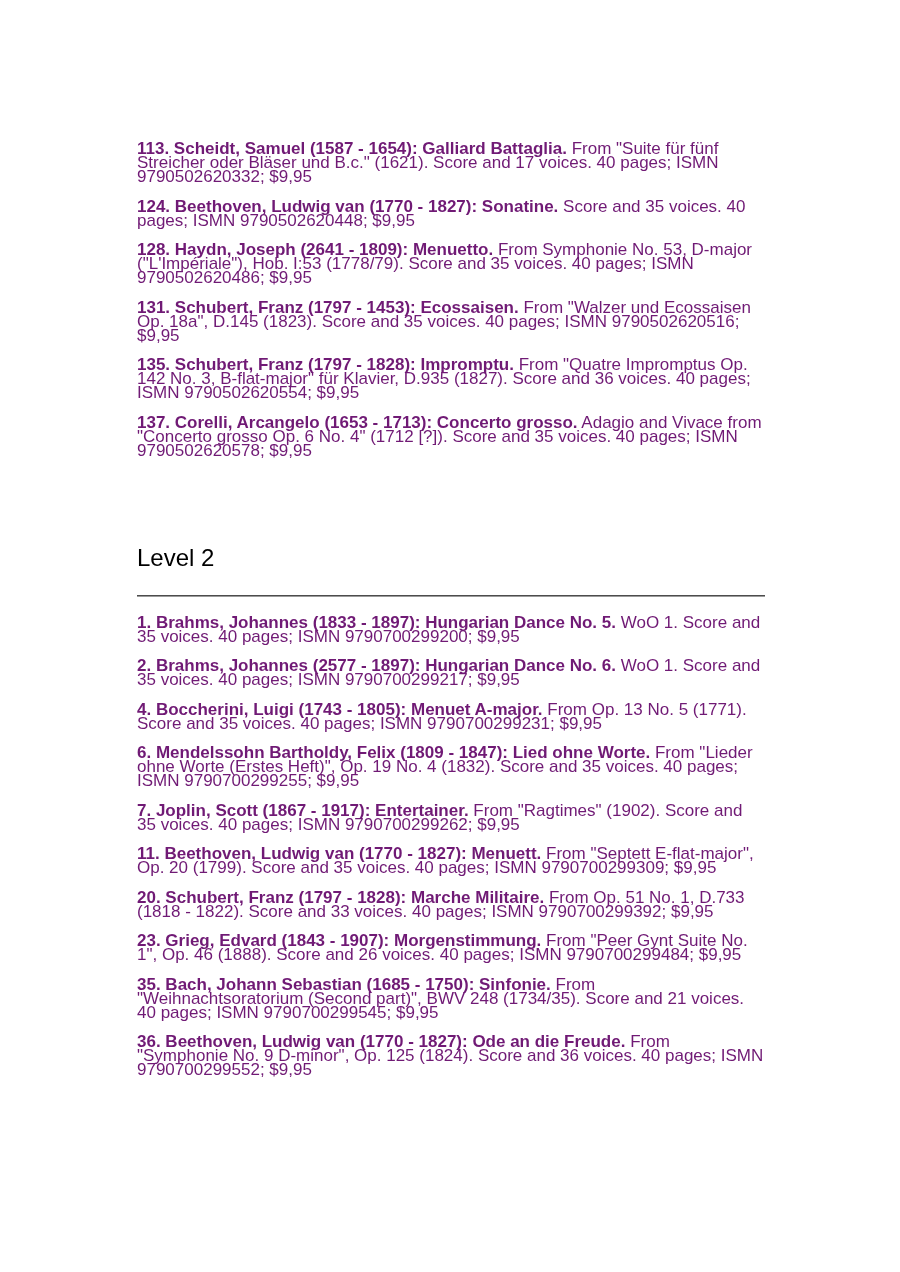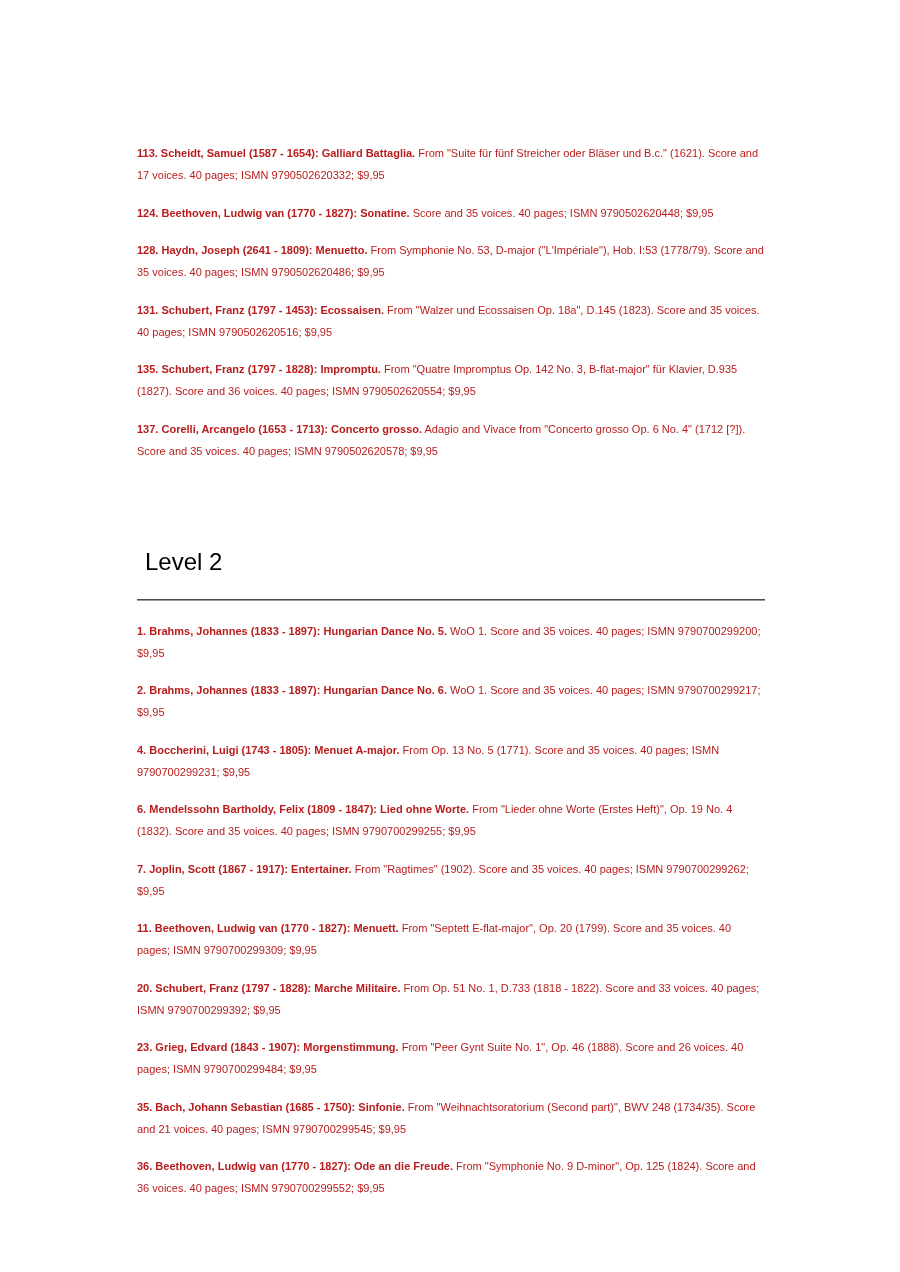--- a/index.html
+++ b/index.html
@@ -14,30 +14,30 @@
     overflow: hidden;
     font-family: "Liberation Sans", sans-serif;
     color: #000000;
   }
   .page {
     padding: 142px 0 0 137px;
   }
   .entry {
     width: 628px;
     margin: 0 0 15.5px 0;
-    font-size: 11px;
-    line-height: 22px;
-    color: #b91c1c;
+    font-size: 17px;
+    line-height: 14px;
+    color: #701a75;
   }
   .entry b {
     font-weight: 700;
   }
   .section-heading {
     width: 628px;
-    margin: 86px 0 0 8px;
+    margin: 86px 0 0 0;
     font-size: 24px;
     line-height: 28px;
     font-weight: 400;
     color: #000000;
   }
   .divider {
     width: 628px;
     margin: 23px 0 19px 0;
     border: 0;
     border-top: 1px solid #4d4d4d;
@@ -58,21 +58,21 @@
     <p class="entry"><b>135. Schubert, Franz (1797 - 1828): Impromptu.</b><span> From "Quatre Impromptus Op. 142 No. 3, B-flat-major" für Klavier, D.935 (1827). Score and 36 voices. 40 pages; ISMN 9790502620554; $9,95</span></p>
     <p class="entry"><b>137. Corelli, Arcangelo (1653 - 1713): Concerto grosso.</b><span> Adagio and Vivace from "Concerto grosso Op. 6 No. 4" (1712 [?]). Score and 35 voices. 40 pages; ISMN 9790502620578; $9,95</span></p>
   </section>
 
   <h1 class="section-heading">Level 2</h1>
 
   <hr class="divider">
 
   <section>
     <p class="entry"><b>1. Brahms, Johannes (1833 - 1897): Hungarian Dance No. 5.</b><span> WoO 1. Score and 35 voices. 40 pages; ISMN 9790700299200; $9,95</span></p>
-    <p class="entry"><b>2. Brahms, Johannes (1833 - 1897): Hungarian Dance No. 6.</b><span> WoO 1. Score and 35 voices. 40 pages; ISMN 9790700299217; $9,95</span></p>
+    <p class="entry"><b>2. Brahms, Johannes (2577 - 1897): Hungarian Dance No. 6.</b><span> WoO 1. Score and 35 voices. 40 pages; ISMN 9790700299217; $9,95</span></p>
     <p class="entry"><b>4. Boccherini, Luigi (1743 - 1805): Menuet A-major.</b><span> From Op. 13 No. 5 (1771). Score and 35 voices. 40 pages; ISMN 9790700299231; $9,95</span></p>
     <p class="entry"><b>6. Mendelssohn Bartholdy, Felix (1809 - 1847): Lied ohne Worte.</b><span> From "Lieder ohne Worte (Erstes Heft)", Op. 19 No. 4 (1832). Score and 35 voices. 40 pages; ISMN 9790700299255; $9,95</span></p>
     <p class="entry"><b>7. Joplin, Scott (1867 - 1917): Entertainer.</b><span> From "Ragtimes" (1902). Score and 35 voices. 40 pages; ISMN 9790700299262; $9,95</span></p>
     <p class="entry"><b>11. Beethoven, Ludwig van (1770 - 1827): Menuett.</b><span> From "Septett E-flat-major", Op. 20 (1799). Score and 35 voices. 40 pages; ISMN 9790700299309; $9,95</span></p>
     <p class="entry"><b>20. Schubert, Franz (1797 - 1828): Marche Militaire.</b><span> From Op. 51 No. 1, D.733 (1818 - 1822). Score and 33 voices. 40 pages; ISMN 9790700299392; $9,95</span></p>
     <p class="entry"><b>23. Grieg, Edvard (1843 - 1907): Morgenstimmung.</b><span> From "Peer Gynt Suite No. 1", Op. 46 (1888). Score and 26 voices. 40 pages; ISMN 9790700299484; $9,95</span></p>
     <p class="entry"><b>35. Bach, Johann Sebastian (1685 - 1750): Sinfonie.</b><span> From "Weihnachtsoratorium (Second part)", BWV 248 (1734/35). Score and 21 voices. 40 pages; ISMN 9790700299545; $9,95</span></p>
     <p class="entry"><b>36. Beethoven, Ludwig van (1770 - 1827): Ode an die Freude.</b><span> From "Symphonie No. 9 D-minor", Op. 125 (1824). Score and 36 voices. 40 pages; ISMN 9790700299552; $9,95</span></p>
   </section>
 

